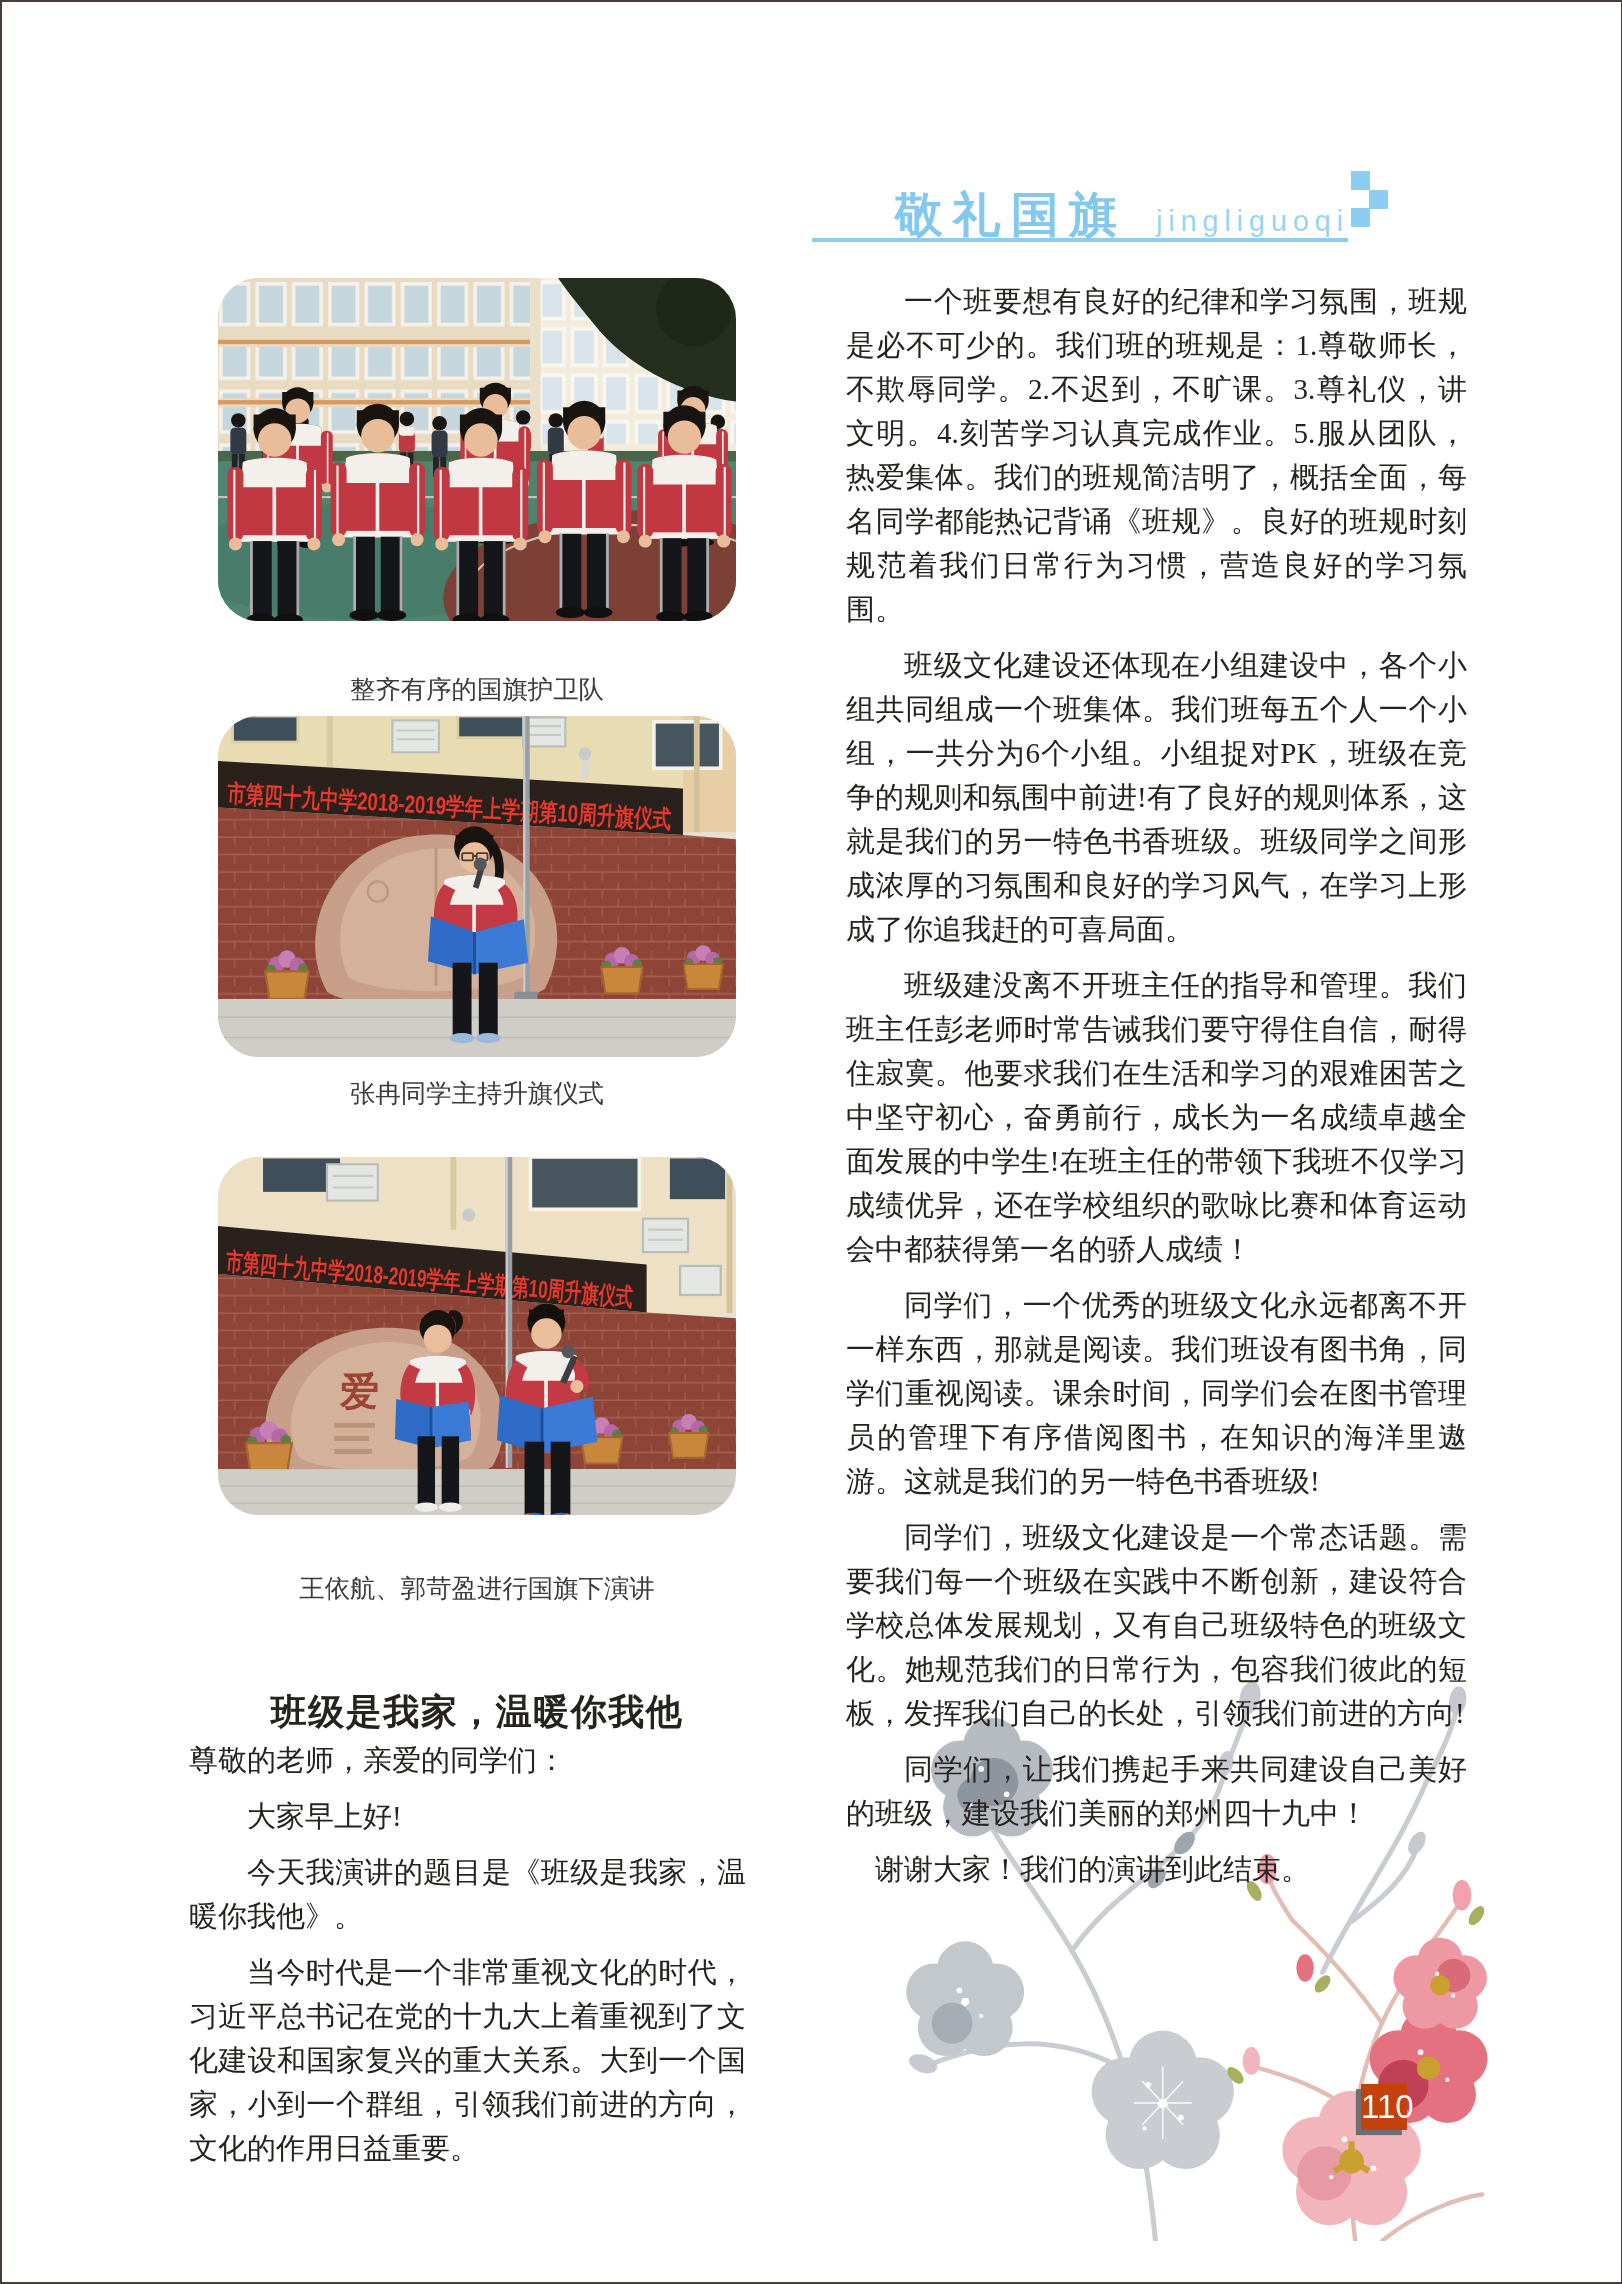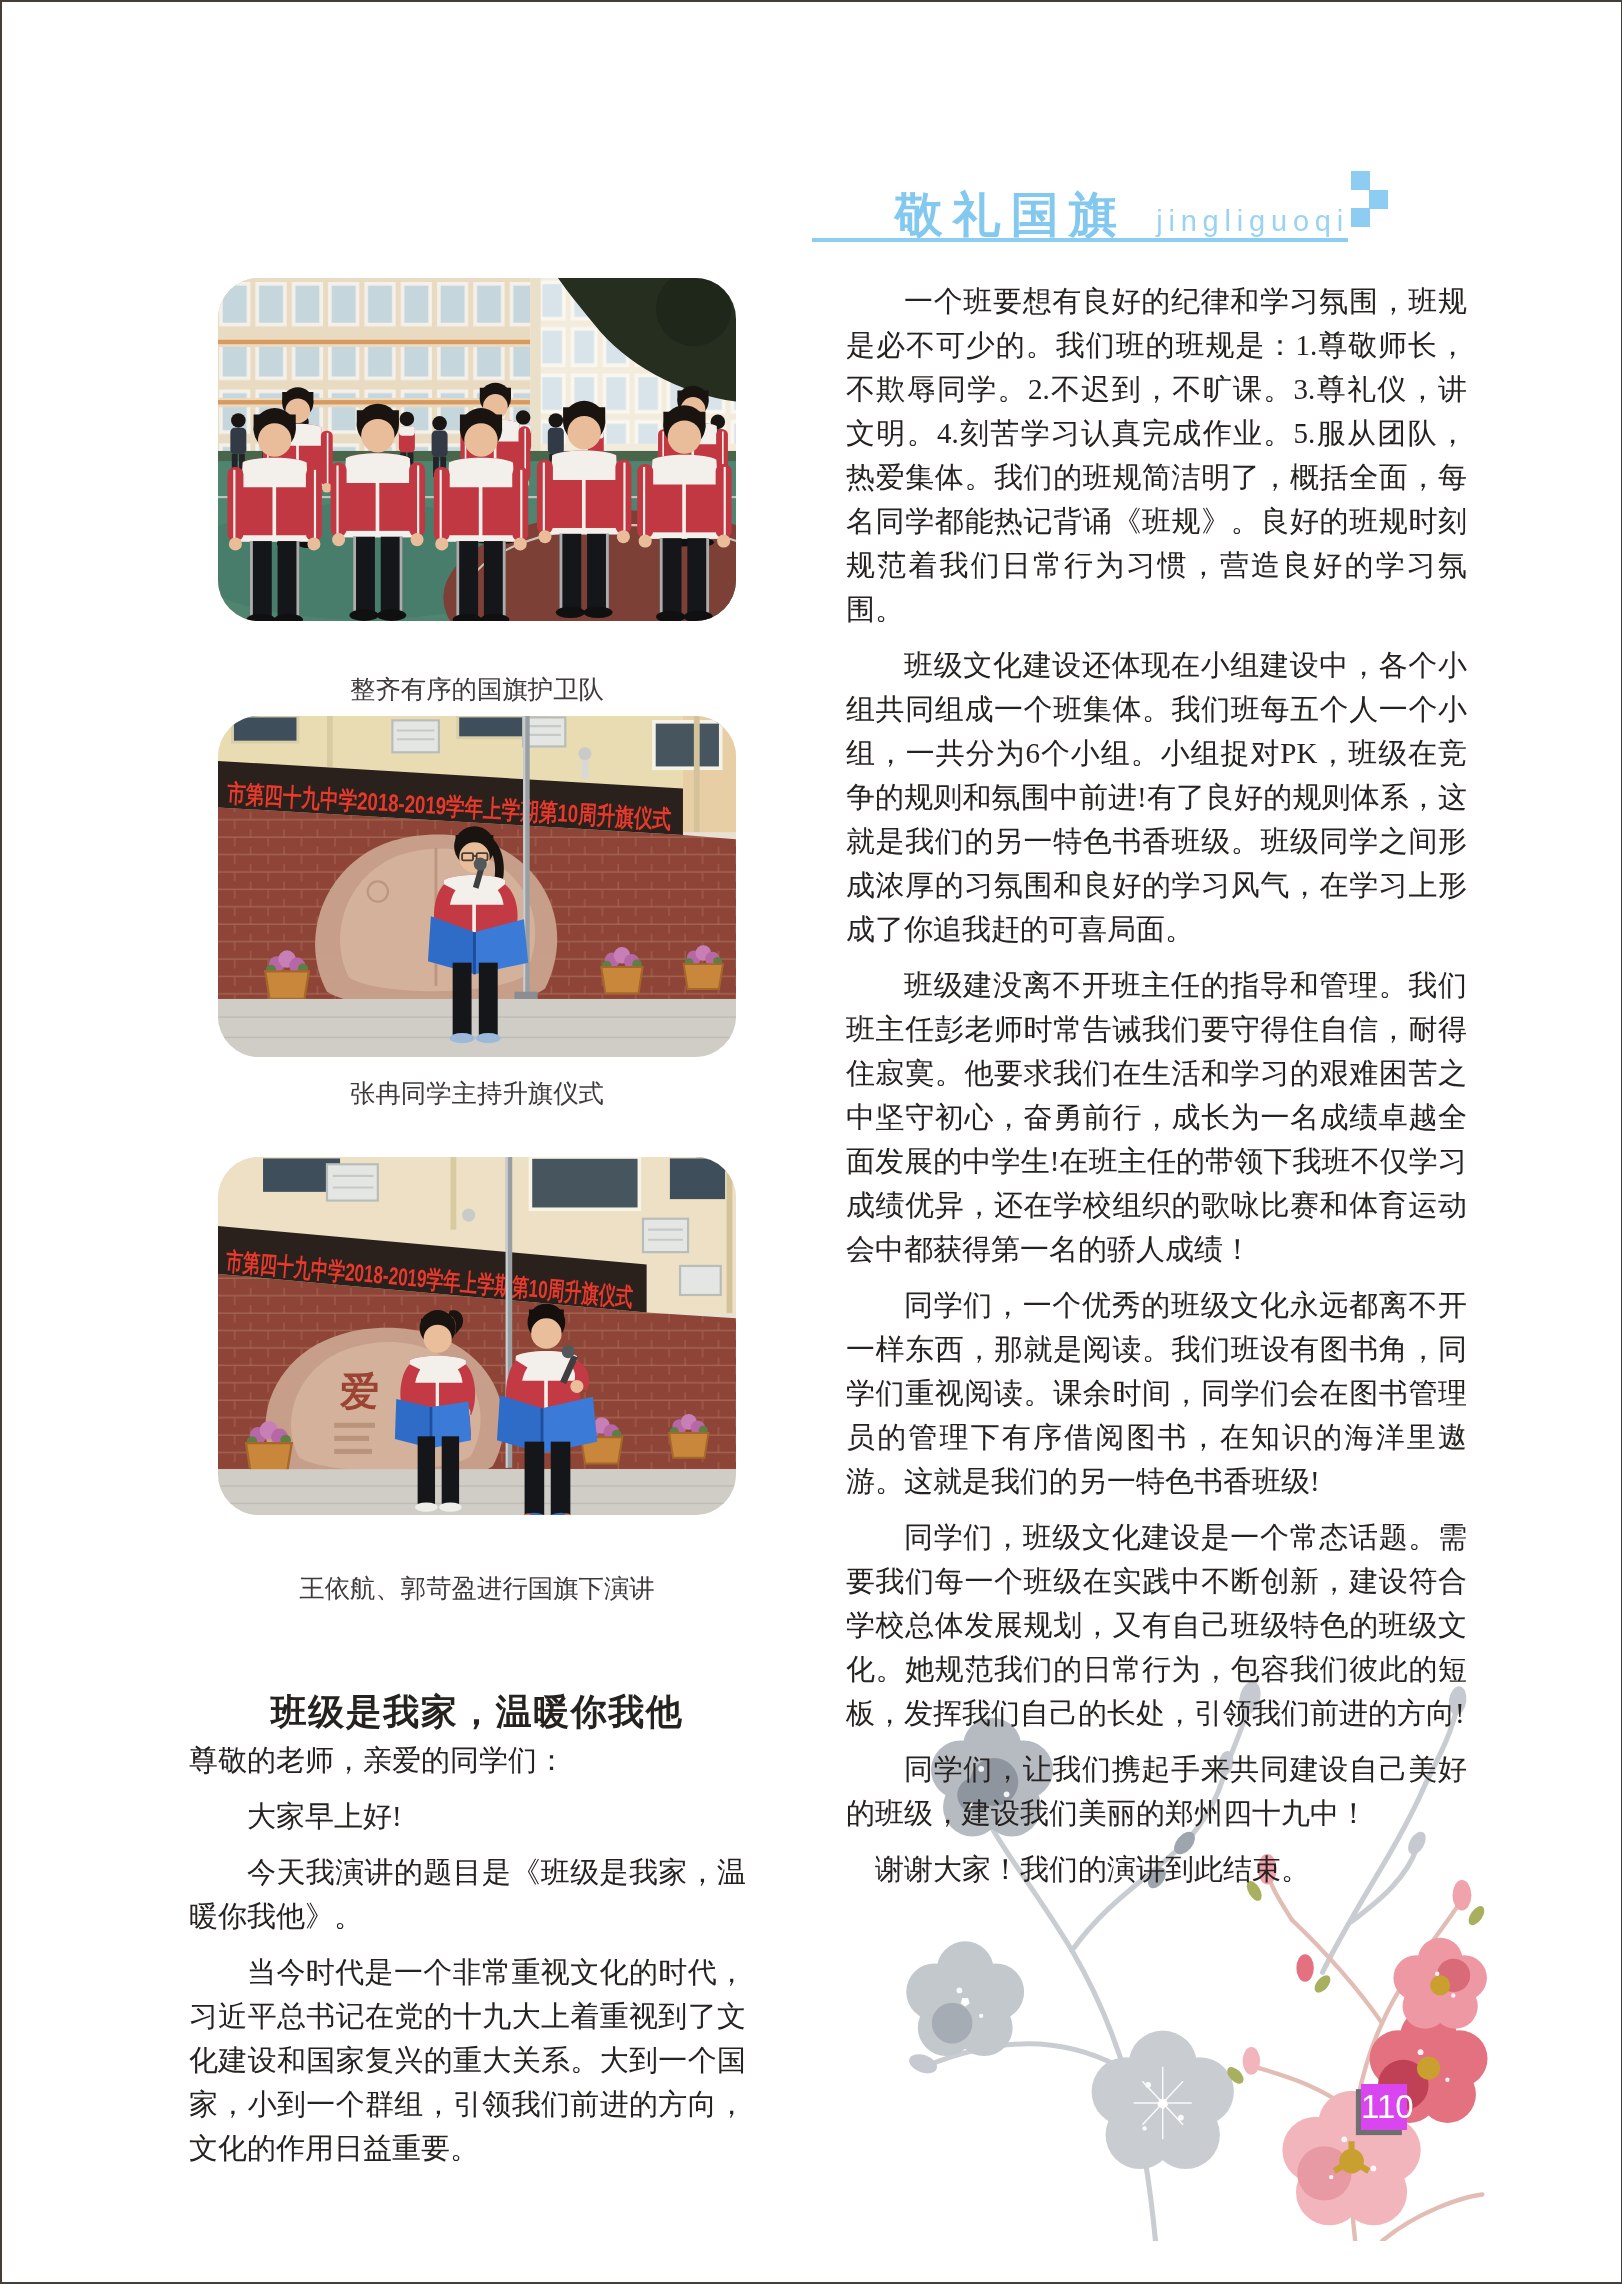--- a/index.html
+++ b/index.html
@@ -58,21 +58,21 @@
   .left-text{position:absolute;left:177px;top:1726px;width:581px;}
   .right-text{position:absolute;left:834px;top:267px;width:645px;}
   .text-block p{margin:12px;text-indent:2em;}
   .text-block p.noindent{text-indent:0;}
   .text-block p.ind1{text-indent:1em;}
   
   .flower-decor{position:absolute;left:843px;top:1660px;width:654px;height:581px;z-index:1;}
   
   .page-number{
     position:absolute;left:1361px;top:2084px;width:46px;height:46px;
-    background:#d946ef;box-shadow:-5.1px 5.1px 0 #6F6F6F;
+    background:#c2410c;box-shadow:-5.1px 5.1px 0 #6F6F6F;
     color:#ffffff;font-family:"Liberation Sans","DejaVu Sans",sans-serif;
     font-size:33px;line-height:46px;text-align:center;z-index:4;
   }
 </style>
 </head>
 <body>
 
 <div class="page-frame"></div>
 
 <div class="header-text">

